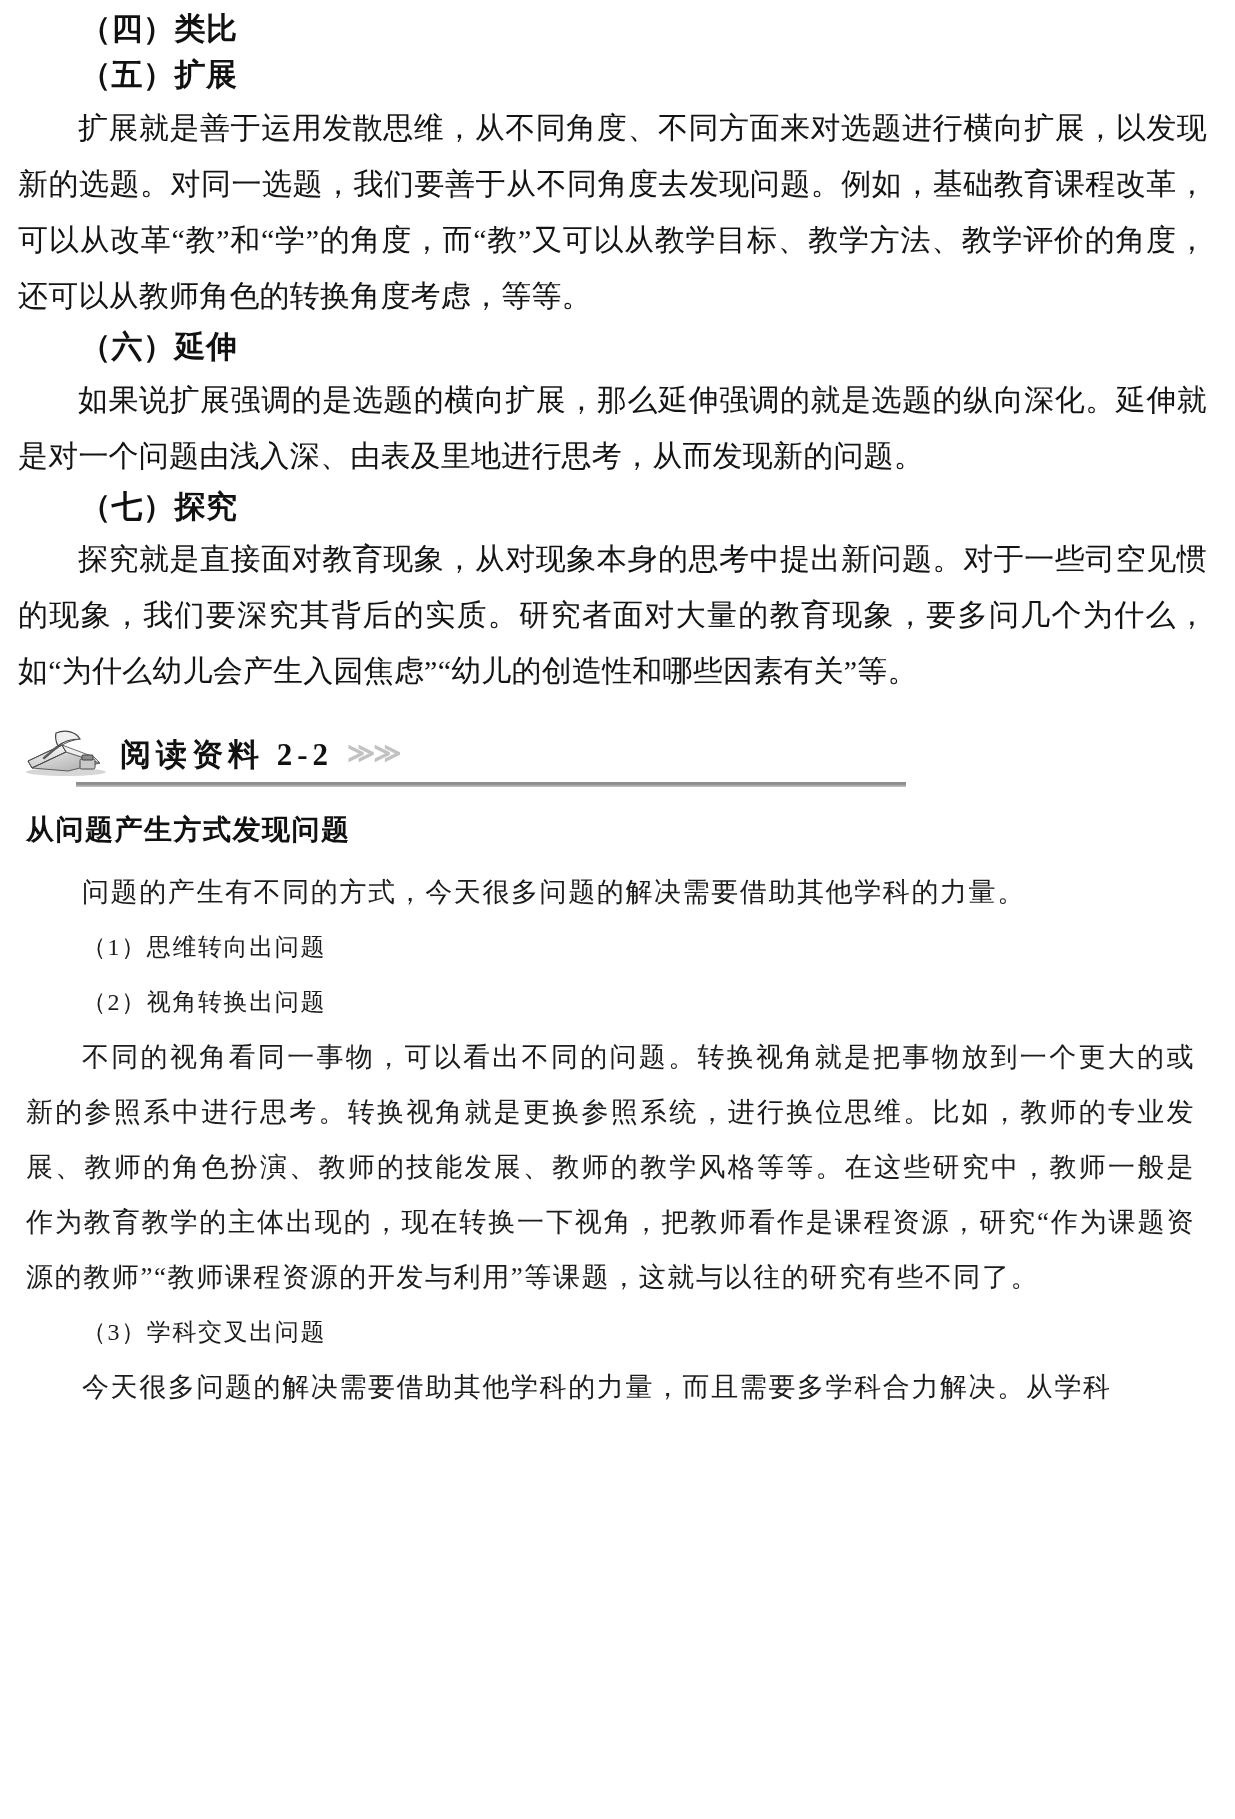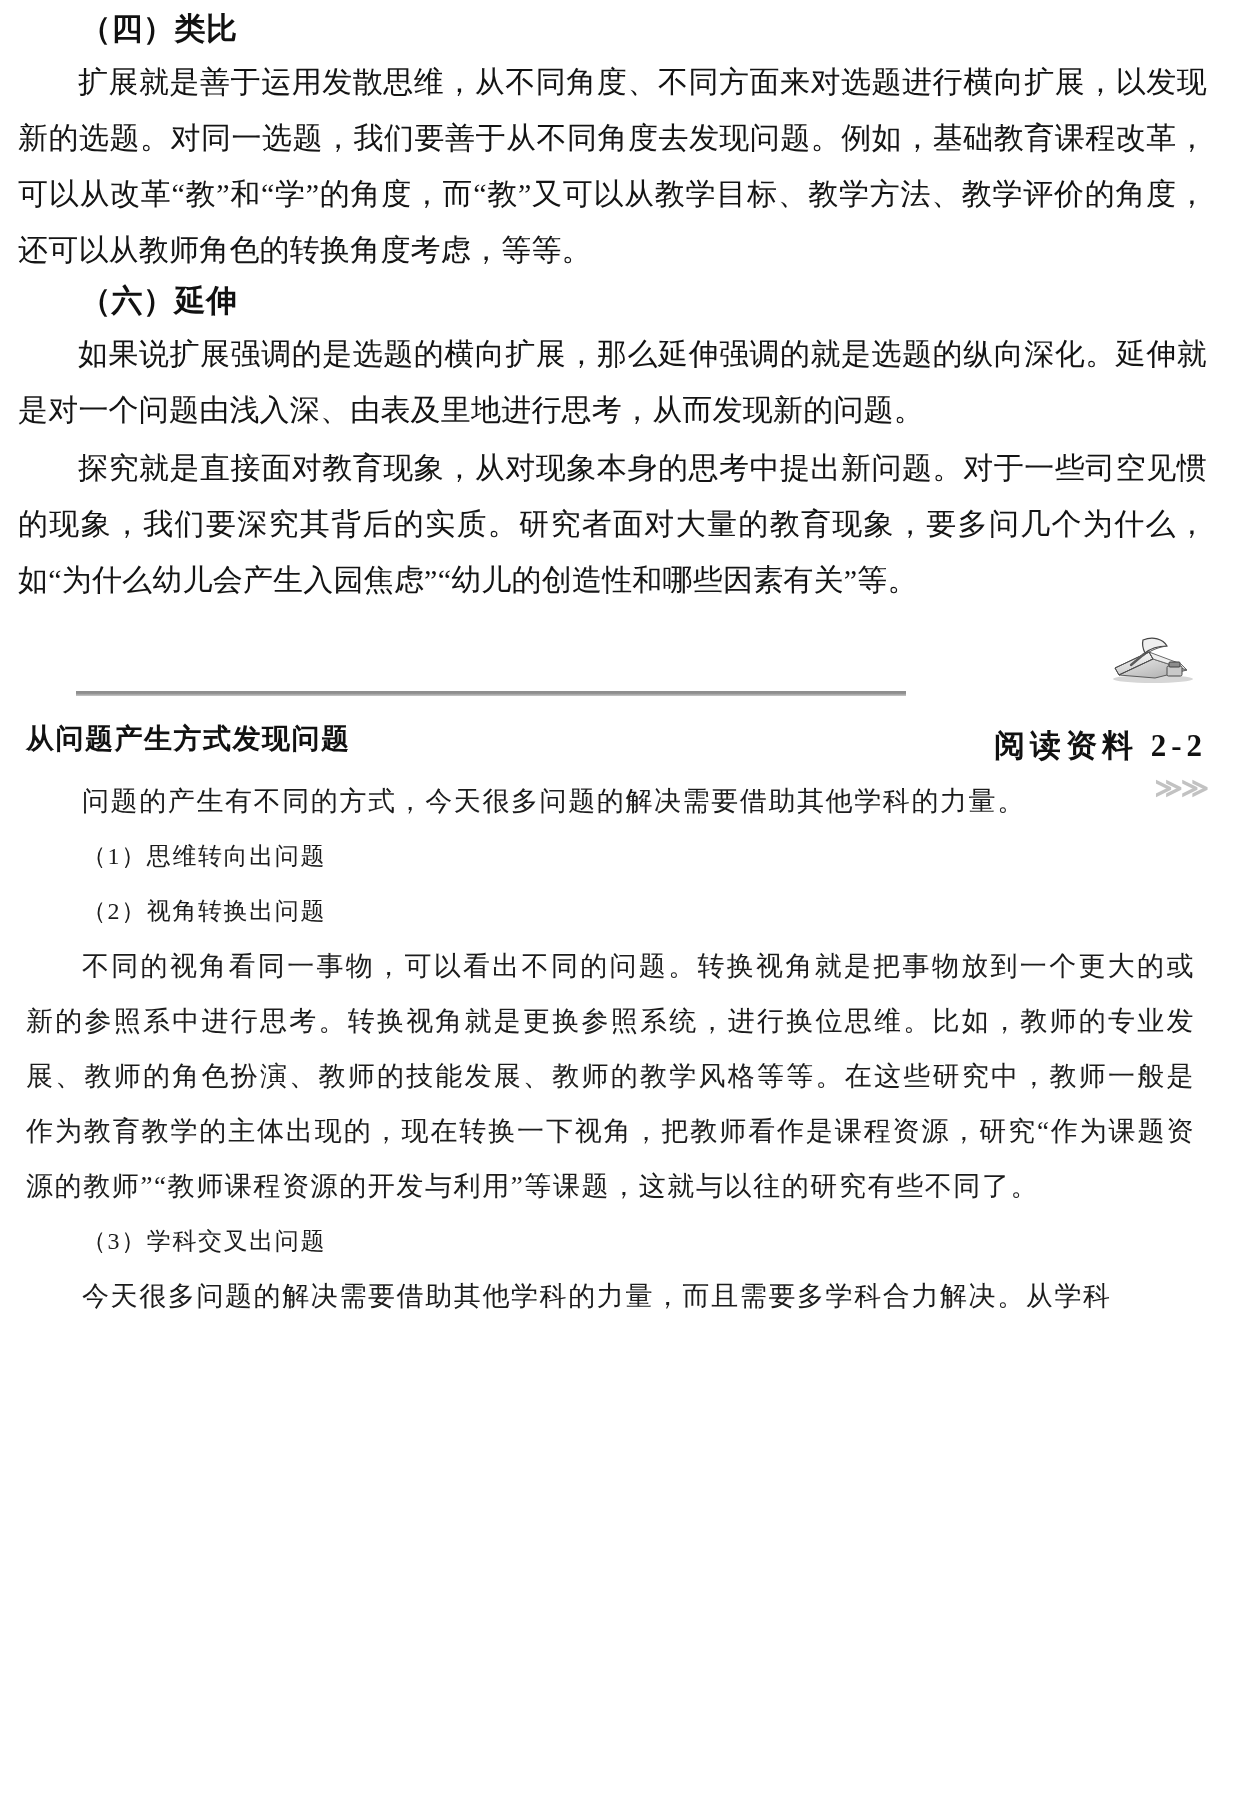--- a/index.html
+++ b/index.html
@@ -49,21 +49,20 @@
   .banner {
     margin: 26px 0 6px 0;
     padding-left: 4px;
     position: relative;
     height: 62px;
   }
   .banner-row {
     display: flex;
     align-items: flex-end;
     height: 52px;
-    flex-direction: column;
   }
   .book-icon {
     width: 92px;
     height: 50px;
     flex: 0 0 92px;
     position: relative;
     margin-right: 6px;
   }
   .banner-title {
     font-size: 31px;
@@ -121,25 +120,27 @@
   }
   .rm-body { padding: 0 12px 0 8px; }
 </style>
 </head>
 <body>
 
 <div class="page">
 
   <h2 class="sec-head">（四）类比</h2>
 
+  <h2 class="sec-head">（五）扩展</h2>
   <p class="body-para">扩展就是善于运用发散思维，从不同角度、不同方面来对选题进行横向扩展，以发现新的选题。对同一选题，我们要善于从不同角度去发现问题。例如，基础教育课程改革，可以从改革“教”和“学”的角度，而“教”又可以从教学目标、教学方法、教学评价的角度，还可以从教师角色的转换角度考虑，等等。</p>
 
   <h2 class="sec-head">（六）延伸</h2>
   <p class="body-para">如果说扩展强调的是选题的横向扩展，那么延伸强调的就是选题的纵向深化。延伸就是对一个问题由浅入深、由表及里地进行思考，从而发现新的问题。</p>
 
+  <h2 class="sec-head">（七）探究</h2>
   <p class="body-para">探究就是直接面对教育现象，从对现象本身的思考中提出新问题。对于一些司空见惯的现象，我们要深究其背后的实质。研究者面对大量的教育现象，要多问几个为什么，如“为什么幼儿会产生入园焦虑”“幼儿的创造性和哪些因素有关”等。</p>
 
   <div class="banner">
     <div class="banner-row">
       <span class="book-icon">
         <svg viewBox="0 0 92 50" width="92" height="50" aria-hidden="true">
           <defs>
             <linearGradient id="pg1" x1="0" y1="0" x2="0" y2="1">
               <stop offset="0%" stop-color="#f4f4f4"></stop>
               <stop offset="100%" stop-color="#cfcfcf"></stop>

